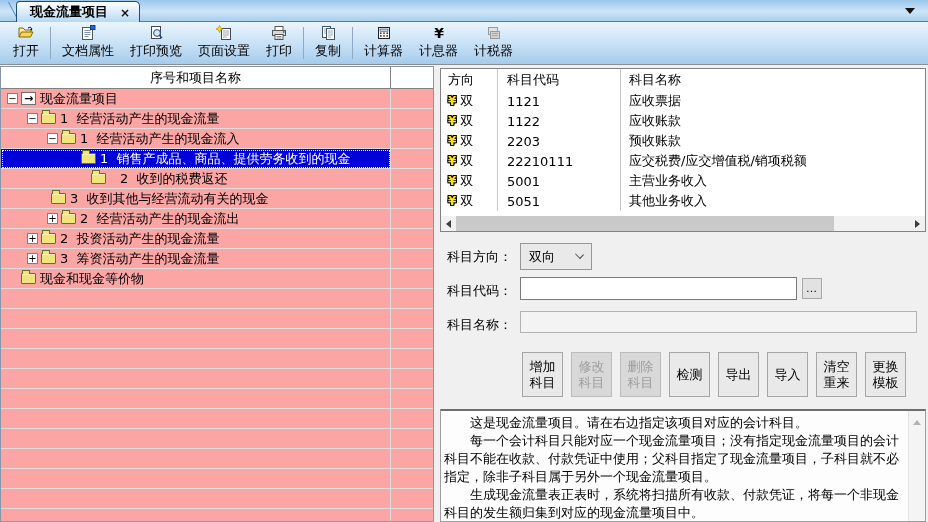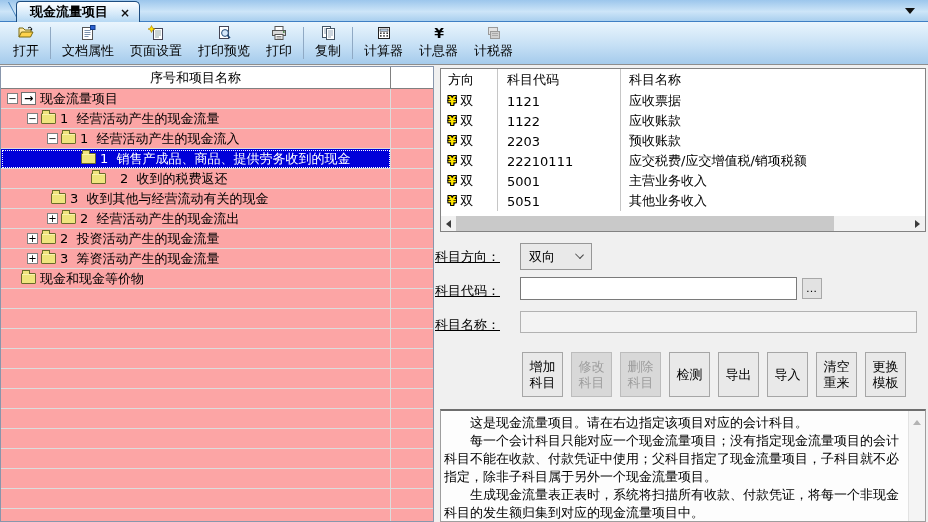--- a/index.html
+++ b/index.html
@@ -107,21 +107,21 @@
   }
   .hscroll{
     position:absolute; left:0; bottom:0; width:484px; height:15px; background:#f1f1f1;
   }
   .sarrow{ position:absolute; top:0; width:15px; height:15px; display:flex; align-items:center; justify-content:center; }
   .sarrow.left{ left:0; } .sarrow.right{ right:0; }
   .tri-l{ width:0;height:0;border-top:4px solid transparent;border-bottom:4px solid transparent;border-right:5px solid #3c3c3c; }
   .tri-r{ width:0;height:0;border-top:4px solid transparent;border-bottom:4px solid transparent;border-left:5px solid #3c3c3c; }
   .sthumb{ position:absolute; left:15px; top:0; width:378px; height:15px; background:#c9c9c9; }
   
-  .flabel{ position:absolute; left:435px;text-decoration:underline; }
+  .flabel{ position:absolute; left:447px; }
   .combo{
     position:absolute; left:520px; top:243px; width:72px; height:27px;
     background:#e9e9e9; border:1px solid #979797;
     display:flex; align-items:center; padding-left:8px; gap:0;
   }
   .combo-chevron{
     position:absolute; right:8px; top:7px; width:7px; height:7px;
     border-right:1px solid #444; border-bottom:1px solid #444;
     transform:rotate(45deg) scale(1,.8);
   }
@@ -193,36 +193,36 @@
           <rect x="2.5" y="2.5" width="10" height="12" fill="#fff" stroke="#555"></rect>
           <path d="M4.5 5.5 h6 M4.5 7.5 h6 M4.5 9.5 h6 M4.5 11.5 h4" stroke="#7d93ad"></path>
           <rect x="10.5" y="0.5" width="4.5" height="4" fill="#2a5fd0" stroke="#123c8a"></rect>
         </svg>
       </span>
     <span>文档属性</span>
   </div>
   <div class="tbtn">
     <span>
         <svg width="16" height="16" viewBox="0 0 16 16">
+          <rect x="3.5" y="1.5" width="9" height="12" fill="#fff" stroke="#445"></rect>
+          <circle cx="9" cy="8" r="3.4" fill="#d6e8fb" stroke="#234a77"></circle>
+          <path d="M11.3 10.3 L14 13" stroke="#234a77" stroke-width="1.6"></path>
+        </svg>
+      </span>
+    <span>打印预览</span>
+  </div>
+  <div class="tbtn">
+    <span>
+        <svg width="16" height="16" viewBox="0 0 16 16">
           <rect x="5.5" y="3.5" width="9" height="11" fill="#fff" stroke="#445"></rect>
           <path d="M7 6 h6 M7 8 h6 M7 10 h6 M7 12 h4" stroke="#9aa"></path>
           <path d="M3.5 0.5 L4.6 3 L7 4 L4.6 5 L3.5 7.5 L2.4 5 L0 4 L2.4 3 Z" fill="#ffe000" stroke="#b08000" stroke-width="0.6"></path>
         </svg>
       </span>
     <span>页面设置</span>
-  </div>
-  <div class="tbtn">
-    <span>
-        <svg width="16" height="16" viewBox="0 0 16 16">
-          <rect x="3.5" y="1.5" width="9" height="12" fill="#fff" stroke="#445"></rect>
-          <circle cx="9" cy="8" r="3.4" fill="#d6e8fb" stroke="#234a77"></circle>
-          <path d="M11.3 10.3 L14 13" stroke="#234a77" stroke-width="1.6"></path>
-        </svg>
-      </span>
-    <span>打印预览</span>
   </div>
   <div class="tbtn">
     <span>
         <svg width="16" height="16" viewBox="0 0 16 16">
           <rect x="4" y="1.5" width="8" height="4" fill="#fff" stroke="#555"></rect>
           <rect x="1.5" y="5.5" width="13" height="5" fill="#d9d9d9" stroke="#555"></rect>
           <rect x="4" y="9.5" width="8" height="5" fill="#fff" stroke="#555"></rect>
           <path d="M5.5 11.5 h5 M5.5 13 h5" stroke="#888"></path>
           <circle cx="12.8" cy="7" r="0.9" fill="#3a7a3a"></circle>
         </svg>

